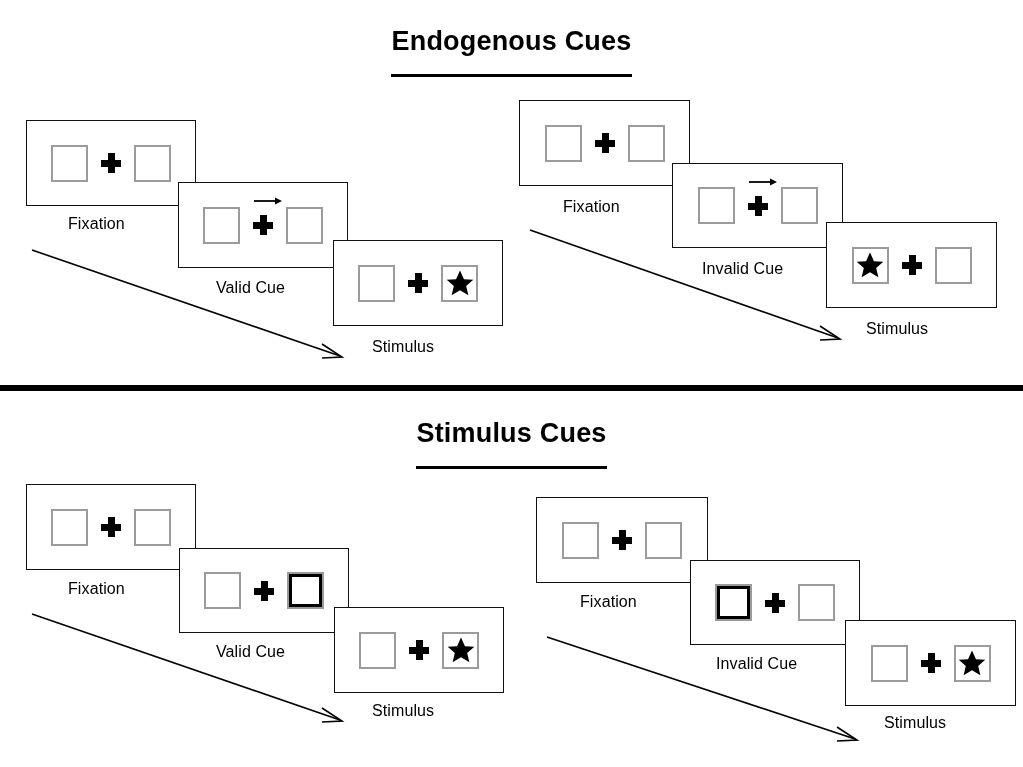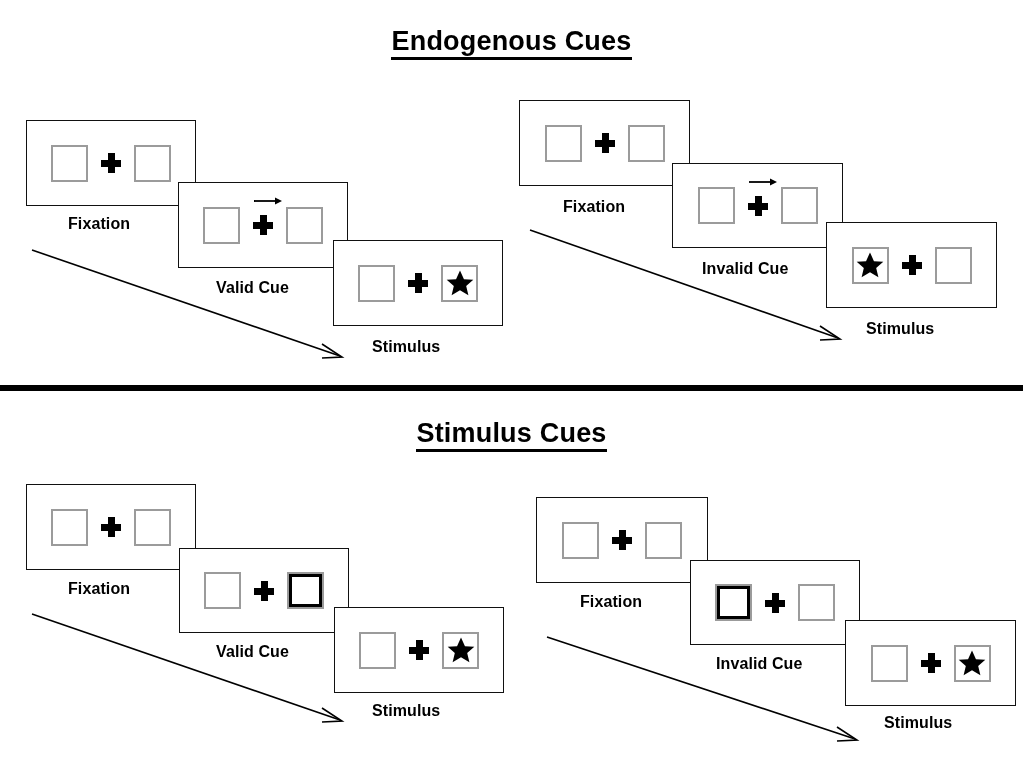--- a/index.html
+++ b/index.html
@@ -21,21 +21,21 @@
     position: absolute;
     width: 100%;
     left: 0;
     text-align: center;
     font-size: 27px;
     font-weight: bold;
     letter-spacing: 0.2px;
   }
   .section-title span {
     border-bottom: 3px solid #000;
-    padding-bottom: 1px;
+    padding-bottom: 18px;
   }
   #title-endogenous { top: 26px; }
   #title-exogenous  { top: 418px; }
 
   
   .divider {
     position: absolute;
     left: 0;
     width: 1023px;
     height: 6px;
@@ -112,21 +112,21 @@
     left: 1px;
     width: 28px;
     height: 10px;
     overflow: visible;
   }
 
   
   .caption {
     position: absolute;
     font-size: 16px;
-    font-weight: bold;
+    font-weight: normal;
     white-space: nowrap;
     letter-spacing: 0.1px;
     text-align: center;
   }
 
   
   .flow-arrow {
     position: absolute;
     overflow: visible;
   }

